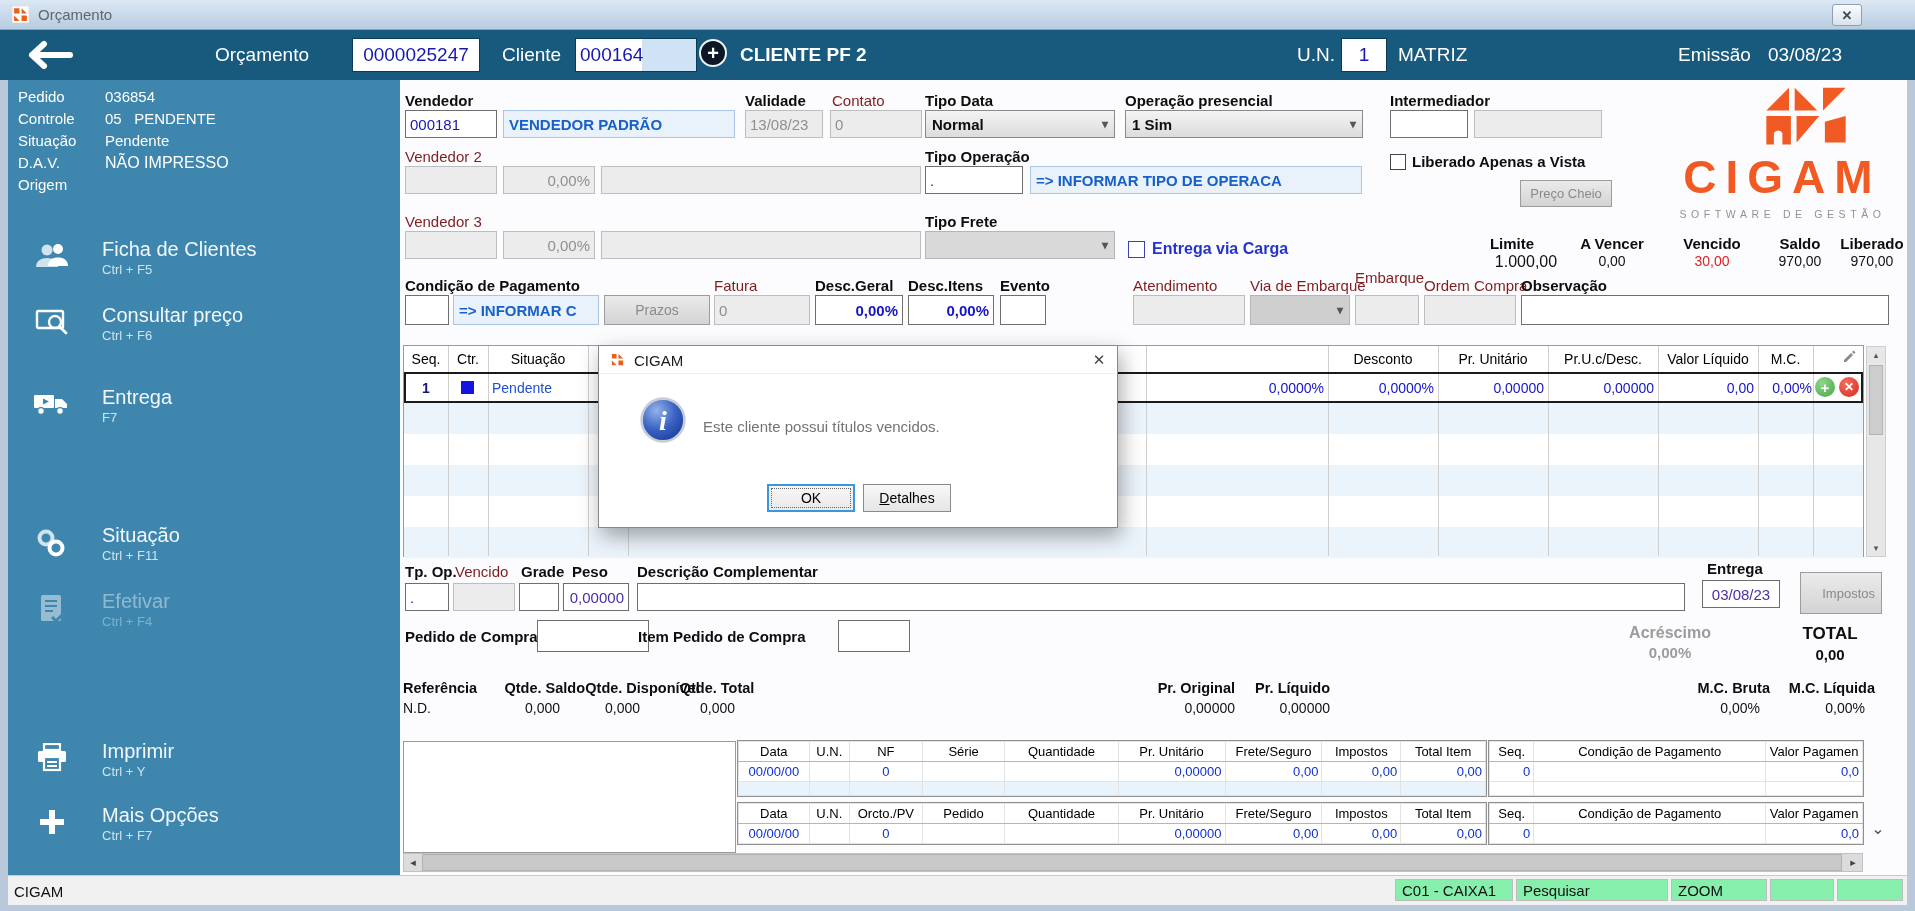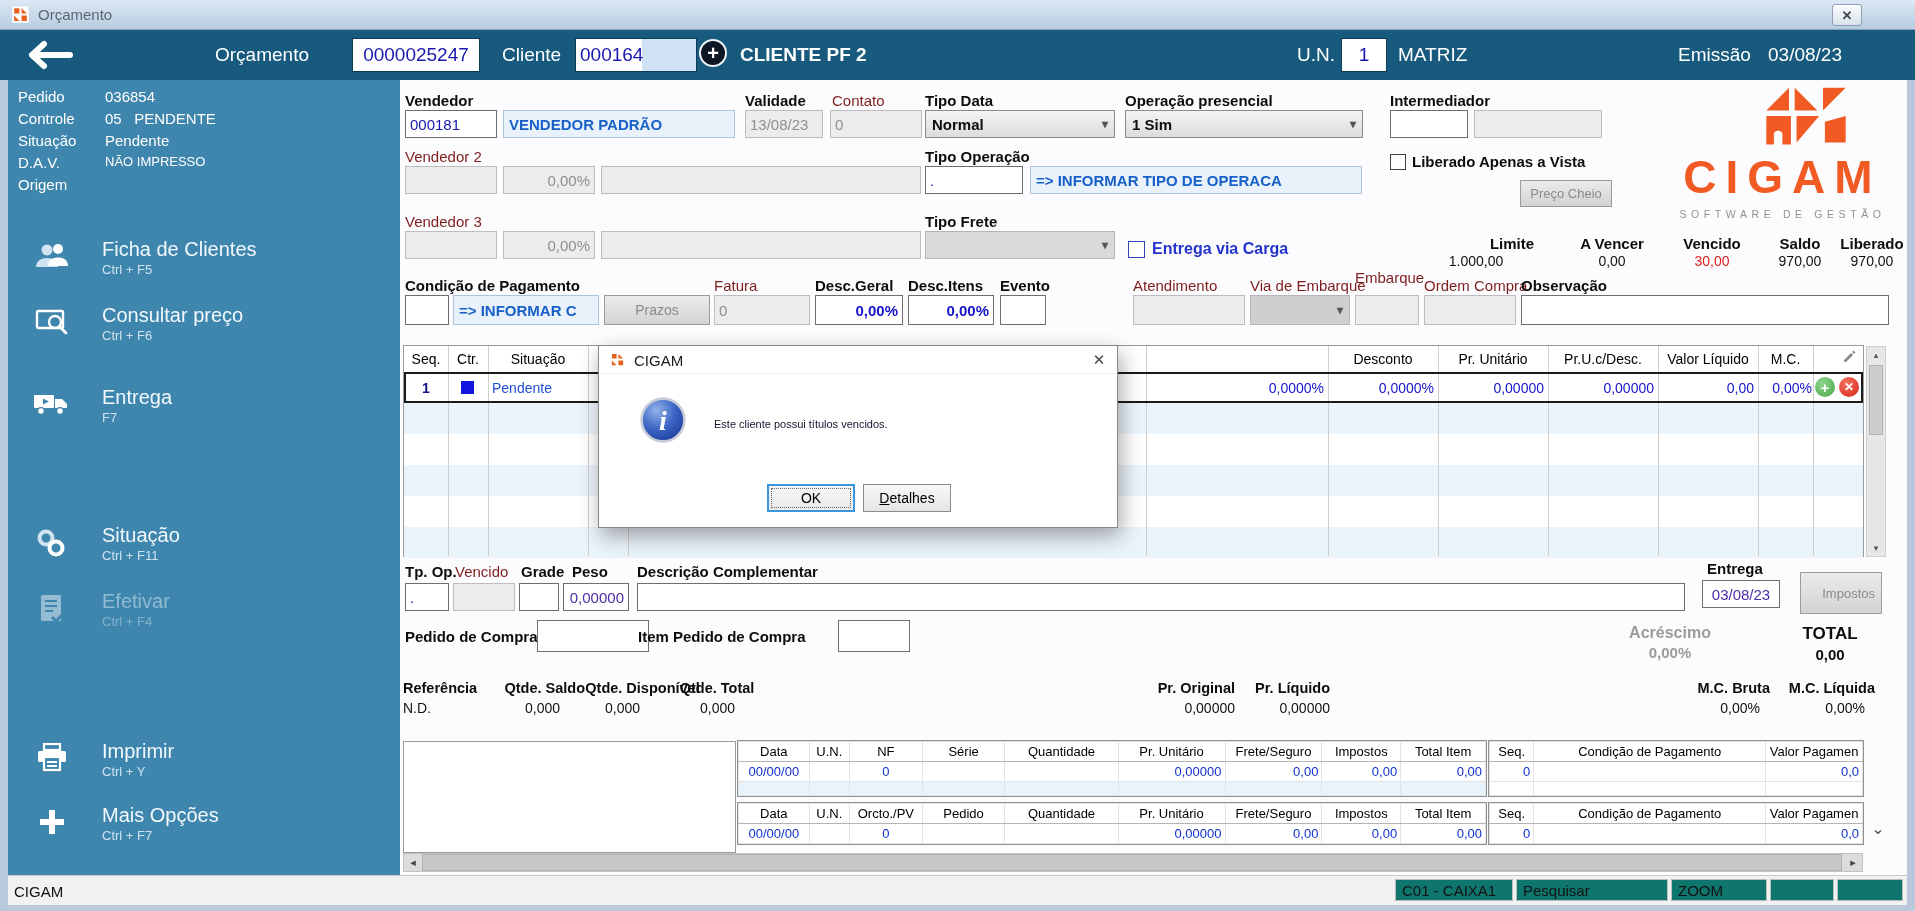--- a/index.html
+++ b/index.html
@@ -23,21 +23,21 @@
   .ms{font-size:13px;color:#cfe2ef;display:block;margin-top:1px}
   .gh{position:absolute;top:0;height:26px;font-size:14px;color:#000;display:flex;align-items:center;justify-content:center;white-space:nowrap}
   .gc{position:absolute;height:27px;font-size:14px;display:flex;align-items:center;white-space:nowrap}
   .gl{position:absolute;top:0;bottom:0;width:1px;background:#cfcfcf}
   .ht{position:absolute;border-collapse:collapse;table-layout:fixed;background:#fff;font-size:13px;outline:1px solid #909090}
   .ht td,.ht th{border:1px solid #e3e3e3;padding:0 3px;height:19px;overflow:hidden;white-space:nowrap;font-weight:normal}
   .ht th{color:#000;border-bottom:1px solid #b5b5b5;text-align:center}
   .ht td{color:#0f2fd0;text-align:right}
   .ht td.c{text-align:center}
   .ht tr.stripe td{background:#e9f3fb;height:13px}
-  .cell{background:#0f766e;border:1px solid #bdbdbd;font-size:15px;color:#111;display:flex;align-items:center;padding:0 6px;white-space:nowrap;overflow:hidden}
+  .cell{background:#86efac;border:1px solid #bdbdbd;font-size:15px;color:#111;display:flex;align-items:center;padding:0 6px;white-space:nowrap;overflow:hidden}
   .cklb{font-weight:bold;font-size:15px;white-space:nowrap}
   .ckbx{width:14px;height:14px;background:#fff;border:1px solid #444}
 </style>
 </head>
 <body>
 
 <div id="app">
 
   <div class="a" style="left:0;top:0;width:1915px;height:30px;background:linear-gradient(#dcE8f4,#b7cce0);border-bottom:1px solid #8fa3b8">
     <span class="a" style="left:12px;top:6px">
@@ -74,21 +74,21 @@
 
   <div class="a" style="left:8px;top:80px;width:392px;height:795px;background:#3E86AD;color:#fff"></div>
 
   <span class="a" style="left:18px;top:88px;font-size:15px;color:#fff">Pedido</span>
   <span class="a" style="left:105px;top:88px;font-size:15px;color:#fff;white-space:pre">036854</span>
   <span class="a" style="left:18px;top:110px;font-size:15px;color:#fff">Controle</span>
   <span class="a" style="left:105px;top:110px;font-size:15px;color:#fff;white-space:pre">05   PENDENTE</span>
   <span class="a" style="left:18px;top:132px;font-size:15px;color:#fff">Situação</span>
   <span class="a" style="left:105px;top:132px;font-size:15px;color:#fff">Pendente</span>
   <span class="a" style="left:18px;top:154px;font-size:15px;color:#fff">D.A.V.</span>
-  <span class="a" style="left:105px;top:154px;font-size:13px;color:#fff">NÃO IMPRESSO</span>
+  <span class="a" style="left:105px;top:154px;font-size:16px;color:#fff">NÃO IMPRESSO</span>
   <span class="a" style="left:18px;top:176px;font-size:15px;color:#fff">Origem</span>
 
   <div class="mi" style="top:238px">
     <span class="mic">
         <svg width="36" height="30" viewBox="0 0 36 30">
           <circle cx="13" cy="9" r="5.5" fill="#cfe3f0"></circle>
           <path d="M2 26c0-6 5-9 11-9s11 3 11 9z" fill="#cfe3f0"></path>
           <circle cx="24" cy="8" r="5" fill="#fff"></circle>
           <path d="M14 25c0-6 4.5-8.5 10-8.5S34 19 34 25z" fill="#fff"></path>
         </svg>
@@ -238,21 +238,21 @@
   <span class="a cmb cmbd" style="left:925px;top:231px;width:190px;height:28px">
       <span></span>
       <span class="ar">▾</span>
     </span>
   <span class="a" style="left:1128px;top:240px;display:flex;align-items:center;gap:7px;cursor:pointer">
     <span class="ckbx" style="border-color:#3344bb;width:15px;height:15px"></span>
     <span class="cklb" style="color:#2333cc;font-size:16px">Entrega via Carga</span>
   </span>
 
   <span class="a lb" style="left:1462px;top:235px;width:100px;text-align:center">Limite</span>
-  <span class="a" style="left:1426px;top:253px;width:100px;text-align:center;font-size:14px;color:#111">1.000,00</span>
+  <span class="a" style="left:1476px;top:253px;width:100px;text-align:center;font-size:16px;color:#111">1.000,00</span>
   <span class="a lb" style="left:1562px;top:235px;width:100px;text-align:center">A Vencer</span>
   <span class="a" style="left:1562px;top:253px;width:100px;text-align:center;font-size:14px;color:#111">0,00</span>
   <span class="a lb" style="left:1662px;top:235px;width:100px;text-align:center">Vencido</span>
   <span class="a" style="left:1662px;top:253px;width:100px;text-align:center;font-size:14px;color:#E02020">30,00</span>
   <span class="a lb" style="left:1754px;top:235px;width:92px;text-align:center">Saldo</span>
   <span class="a" style="left:1754px;top:253px;width:92px;text-align:center;font-size:14px;color:#111">970,00</span>
   <span class="a lb" style="left:1832px;top:235px;width:80px;text-align:center">Liberado</span>
   <span class="a" style="left:1832px;top:253px;width:80px;text-align:center;font-size:14px;color:#111">970,00</span>
 
   <span class="a lb" style="left:405px;top:277px">Condição de Pagamento</span>
@@ -532,18 +532,18 @@
             <radialGradient id="ig" cx="35%" cy="28%" r="80%">
               <stop offset="0" stop-color="#93b2e9"></stop>
               <stop offset="0.55" stop-color="#3a63c4"></stop>
               <stop offset="1" stop-color="#1d3d9c"></stop>
             </radialGradient>
           </defs>
         <circle cx="23" cy="23" r="20.5" fill="url(#ig)" stroke="#c6cdd6" stroke-width="2.5"></circle>
         <text x="23" y="33" text-anchor="middle" font-family="Liberation Serif, serif" font-size="27" font-style="italic" font-weight="bold" fill="#fff">i</text>
       </svg>
     </span>
-    <span class="a" style="left:115px;top:72px;font-size:11px;color:#0f172a">Este cliente possui títulos vencidos.</span>
+    <span class="a" style="left:104px;top:72px;font-size:15px;color:#737373">Este cliente possui títulos vencidos.</span>
     <button class="a" style="left:168px;top:138px;width:88px;height:28px;background:linear-gradient(#f6f6f6,#eaeaea);border:2px solid #3a96dd;outline:1px dotted #666;outline-offset:-5px;font-family:'Liberation Sans',sans-serif;font-size:14px;color:#000;cursor:pointer"><span>OK</span></button>
     <button class="a" style="left:264px;top:138px;width:88px;height:28px;background:linear-gradient(#f8f8f8,#e5e5e5);border:1px solid #8a8a8a;font-family:'Liberation Sans',sans-serif;font-size:14px;color:#000;cursor:pointer"><span style="text-decoration:underline">D</span><span>etalhes</span></button>
   </div>
 
 </div>
 
 </body></html>

